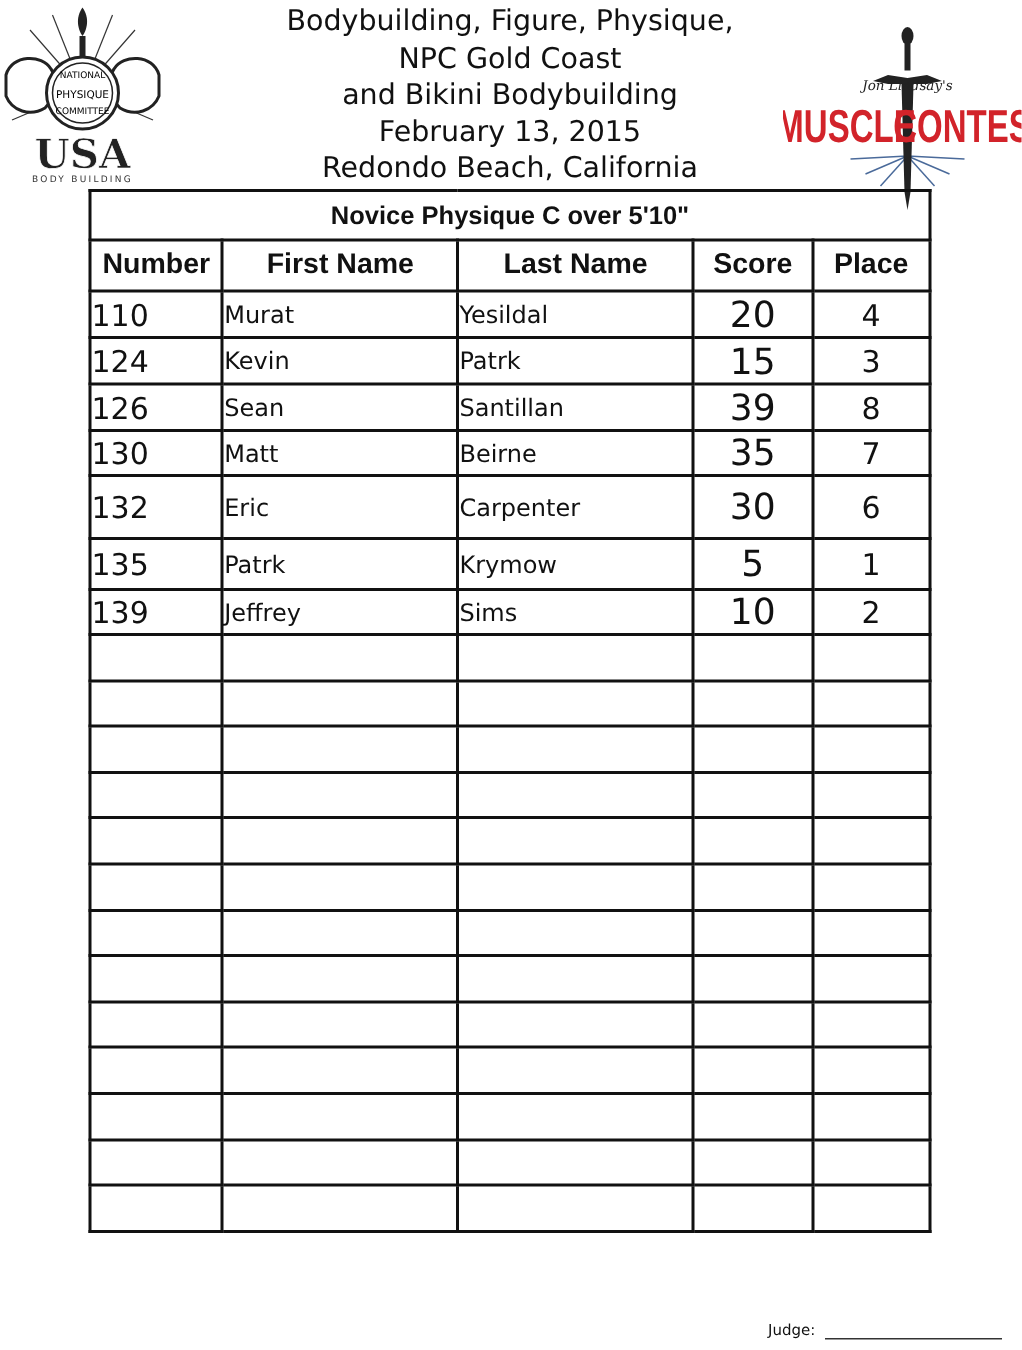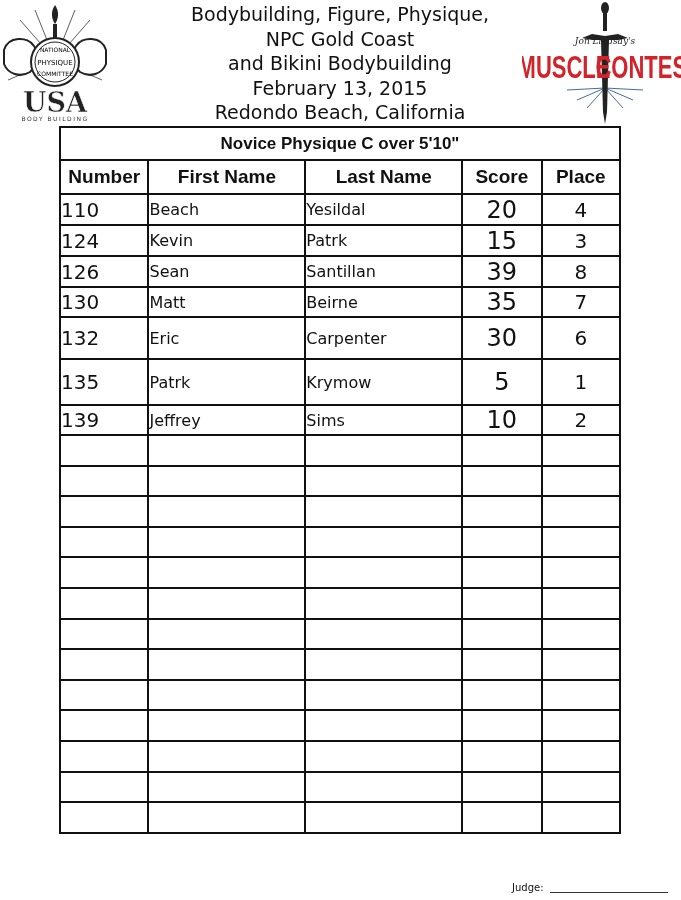--- a/index.html
+++ b/index.html
@@ -1,20 +1,20 @@
 <!DOCTYPE html>
 <html><head>
 <meta charset="utf-8">
 <style>
   html, body { margin:0; padding:0; background:#fff; }
   body { width:681px; height:900px; position:relative; overflow:hidden; font-family:"DejaVu Sans", sans-serif; color:#111; }
   .header-text { position:absolute; left:170px; width:340px; top:2px; text-align:center; font-family:"DejaVu Sans", sans-serif; font-size:19px; line-height:24.5px; color:#111; }
   .header-text div { white-space:nowrap; }
   .logo-left { position:absolute; left:0; top:0; width:110px; height:124px; }
-  .logo-right { position:absolute; left:522px; top:0; width:159px; height:124px; }
+  .logo-right { position:absolute; left:522px; top:16px; width:159px; height:124px; }
   table.results { position:absolute; left:59px; top:126px; border-collapse:collapse; width:562px; }
   table.results td, table.results th { border:2px solid #111; padding:0; }
   .title-row td { height:31px; text-align:center; font-family:"Liberation Sans", sans-serif; font-weight:bold; font-size:17px; }
   .head-row th { height:32px; text-align:center; font-family:"Liberation Sans", sans-serif; font-weight:bold; font-size:19px; }
   .data-row td { font-family:"DejaVu Sans", sans-serif; }
   td.num { text-align:left; font-size:20px; width:86px; }
   td.first { text-align:left; padding-left:3px; font-size:16px; width:154px; }
   td.last { text-align:left; padding-left:3px; font-size:16px; width:154px; }
   td.score { text-align:center; font-size:24px; width:77px;margin-left:12px; }
   td.place { text-align:center; font-size:20px; width:76px; }
@@ -98,21 +98,21 @@
     <th>Number</th>
     <th>First Name</th>
     <th>Last Name</th>
     <th>Score</th>
     <th>Place</th>
   </tr>
   </tbody>
     <tbody id="data-body">
       <tr class="data-row" style="height: 31px;">
         <td class="num">110</td>
-        <td class="first">Beach</td>
+        <td class="first">Murat</td>
         <td class="last">Yesildal</td>
         <td class="score">20</td>
         <td class="place">4</td>
       </tr>
       <tr class="data-row" style="height: 31px;">
         <td class="num">124</td>
         <td class="first">Kevin</td>
         <td class="last">Patrk</td>
         <td class="score">15</td>
         <td class="place">3</td>
@@ -131,21 +131,21 @@
         <td class="score">35</td>
         <td class="place">7</td>
       </tr>
       <tr class="data-row" style="height: 42px;">
         <td class="num">132</td>
         <td class="first">Eric</td>
         <td class="last">Carpenter</td>
         <td class="score">30</td>
         <td class="place">6</td>
       </tr>
-      <tr class="data-row" style="height: 46px;">
+      <tr class="data-row" style="height: 34px;">
         <td class="num">135</td>
         <td class="first">Patrk</td>
         <td class="last">Krymow</td>
         <td class="score">5</td>
         <td class="place">1</td>
       </tr>
       <tr class="data-row" style="height: 30px;">
         <td class="num">139</td>
         <td class="first">Jeffrey</td>
         <td class="last">Sims</td>

